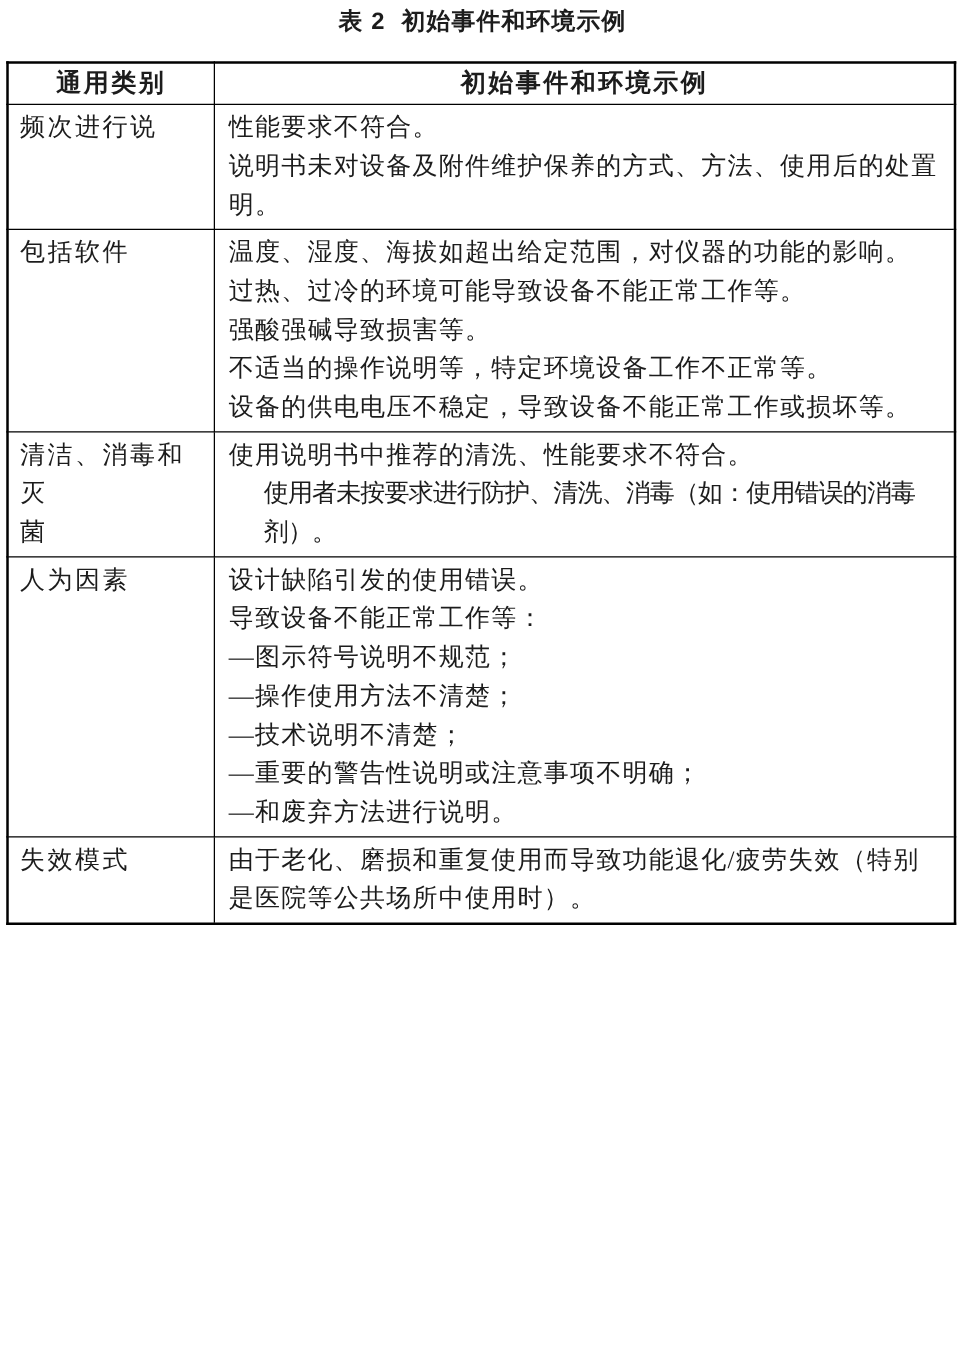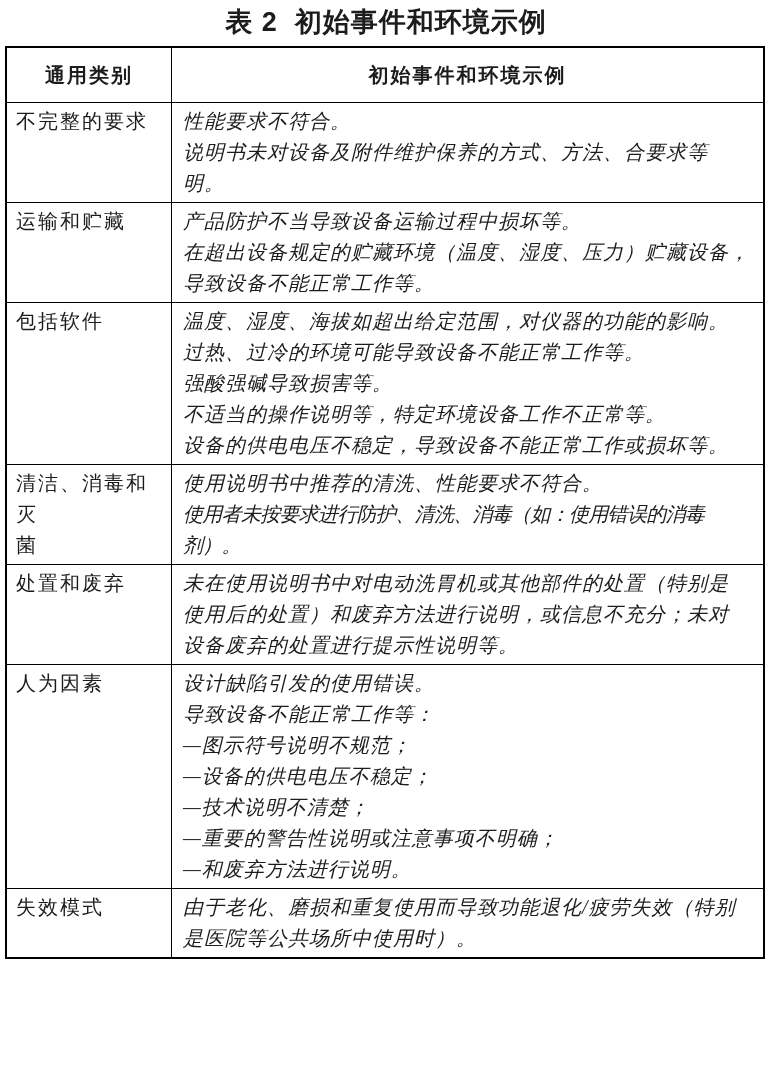--- a/index.html
+++ b/index.html
@@ -11,23 +11,23 @@
   }
   .page {
     width: 762px;
     margin: 0 auto;
     padding-top: 2px;
   }
   .title {
     text-align: center;
     font-family: "Liberation Sans", "DejaVu Sans", sans-serif;
     font-weight: bold;
-    font-size: 27px;
+    font-size: 19px;
     letter-spacing: 1px;
-    margin: 2px 0 6px 0;
+    margin: 2px 0 19px 0;
     white-space: pre;
   }
   table.events {
     border-collapse: collapse;
     table-layout: fixed;
     width: 760px;
     border: 2px solid #000;
   }
   table.events th, table.events td {
     border: 1px solid #000;
@@ -36,78 +36,70 @@
   }
   th.col-cat { width: 164px; }
   table.events th {
     font-family: "Liberation Sans", "DejaVu Sans", sans-serif;
     font-weight: bold;
     font-size: 20px;
     letter-spacing: 2px;
     text-align: center;
     height: 30px;
     line-height: 30px;
-    padding: 12px 0;
+    padding: 1px 0;
     vertical-align: middle;
     border-radius: 13px;
   }
   td.cat {
     font-size: 20px;
     letter-spacing: 2px;
     line-height: 31px;
     padding: 3px 4px 3px 9px;
     white-space: pre-line;
   }
   td.ex {
     font-size: 20px;
     letter-spacing: 1px;
     line-height: 31px;
     padding: 3px 8px 3px 11px;
   }
   .para {
     white-space: pre-line;
     text-align: left;
-    font-style: italic;
   }
   .para.tight {
     letter-spacing: -0.7px;
+    margin-left: 28px;
   }
 </style>
 </head>
 <body>
 
 <div class="page">
   <div class="title">表 2  初始事件和环境示例</div>
 
   <table class="events">
     <thead>
       <tr>
         <th class="col-cat">通用类别</th>
         <th class="col-ex">初始事件和环境示例</th>
       </tr>
     </thead>
     <tbody id="table-body">
   <tr>
-    <td class="cat">不完整的要求</td>
+    <td class="cat">频次进行说</td>
     <td class="ex">
             <div class="para">性能要求不符合。</div>
-            <div class="para">说明书未对设备及附件维护保养的方式、方法、合要求等
+            <div class="para">说明书未对设备及附件维护保养的方式、方法、使用后的处置
 明。</div>
           </td>
   </tr>
 
 
-  <tr>
-    <td class="cat">运输和贮藏</td>
-    <td class="ex">
-            <div class="para">产品防护不当导致设备运输过程中损坏等。</div>
-            <div class="para">在超出设备规定的贮藏环境（温度、湿度、压力）贮藏设备，
-导致设备不能正常工作等。</div>
-          </td>
-  </tr>
 
   <tr>
     <td class="cat">包括软件</td>
     <td class="ex">
             <div class="para">温度、湿度、海拔如超出给定范围，对仪器的功能的影响。</div>
             <div class="para">过热、过冷的环境可能导致设备不能正常工作等。</div>
             <div class="para">强酸强碱导致损害等。</div>
             <div class="para">不适当的操作说明等，特定环境设备工作不正常等。</div>
             <div class="para">设备的供电电压不稳定，导致设备不能正常工作或损坏等。</div>
           </td>
@@ -115,36 +107,28 @@
 
   <tr>
     <td class="cat">清洁、消毒和灭
 菌</td>
     <td class="ex">
             <div class="para">使用说明书中推荐的清洗、性能要求不符合。</div>
             <div class="para tight">使用者未按要求进行防护、清洗、消毒（如：使用错误的消毒剂）。</div>
           </td>
   </tr>
 
-  <tr>
-    <td class="cat">处置和废弃</td>
-    <td class="ex">
-            <div class="para">未在使用说明书中对电动洗胃机或其他部件的处置（特别是
-使用后的处置）和废弃方法进行说明，或信息不充分；未对
-设备废弃的处置进行提示性说明等。</div>
-          </td>
-  </tr>
 
   <tr>
     <td class="cat">人为因素</td>
     <td class="ex">
             <div class="para">设计缺陷引发的使用错误。</div>
             <div class="para">导致设备不能正常工作等：</div>
             <div class="para">—图示符号说明不规范；</div>
-            <div class="para">—设备的供电电压不稳定；</div>
+            <div class="para">—操作使用方法不清楚；</div>
             <div class="para">—技术说明不清楚；</div>
             <div class="para">—重要的警告性说明或注意事项不明确；</div>
             <div class="para">—和废弃方法进行说明。</div>
           </td>
   </tr>
 
   <tr>
     <td class="cat">失效模式</td>
     <td class="ex">
             <div class="para">由于老化、磨损和重复使用而导致功能退化/疲劳失效（特别

